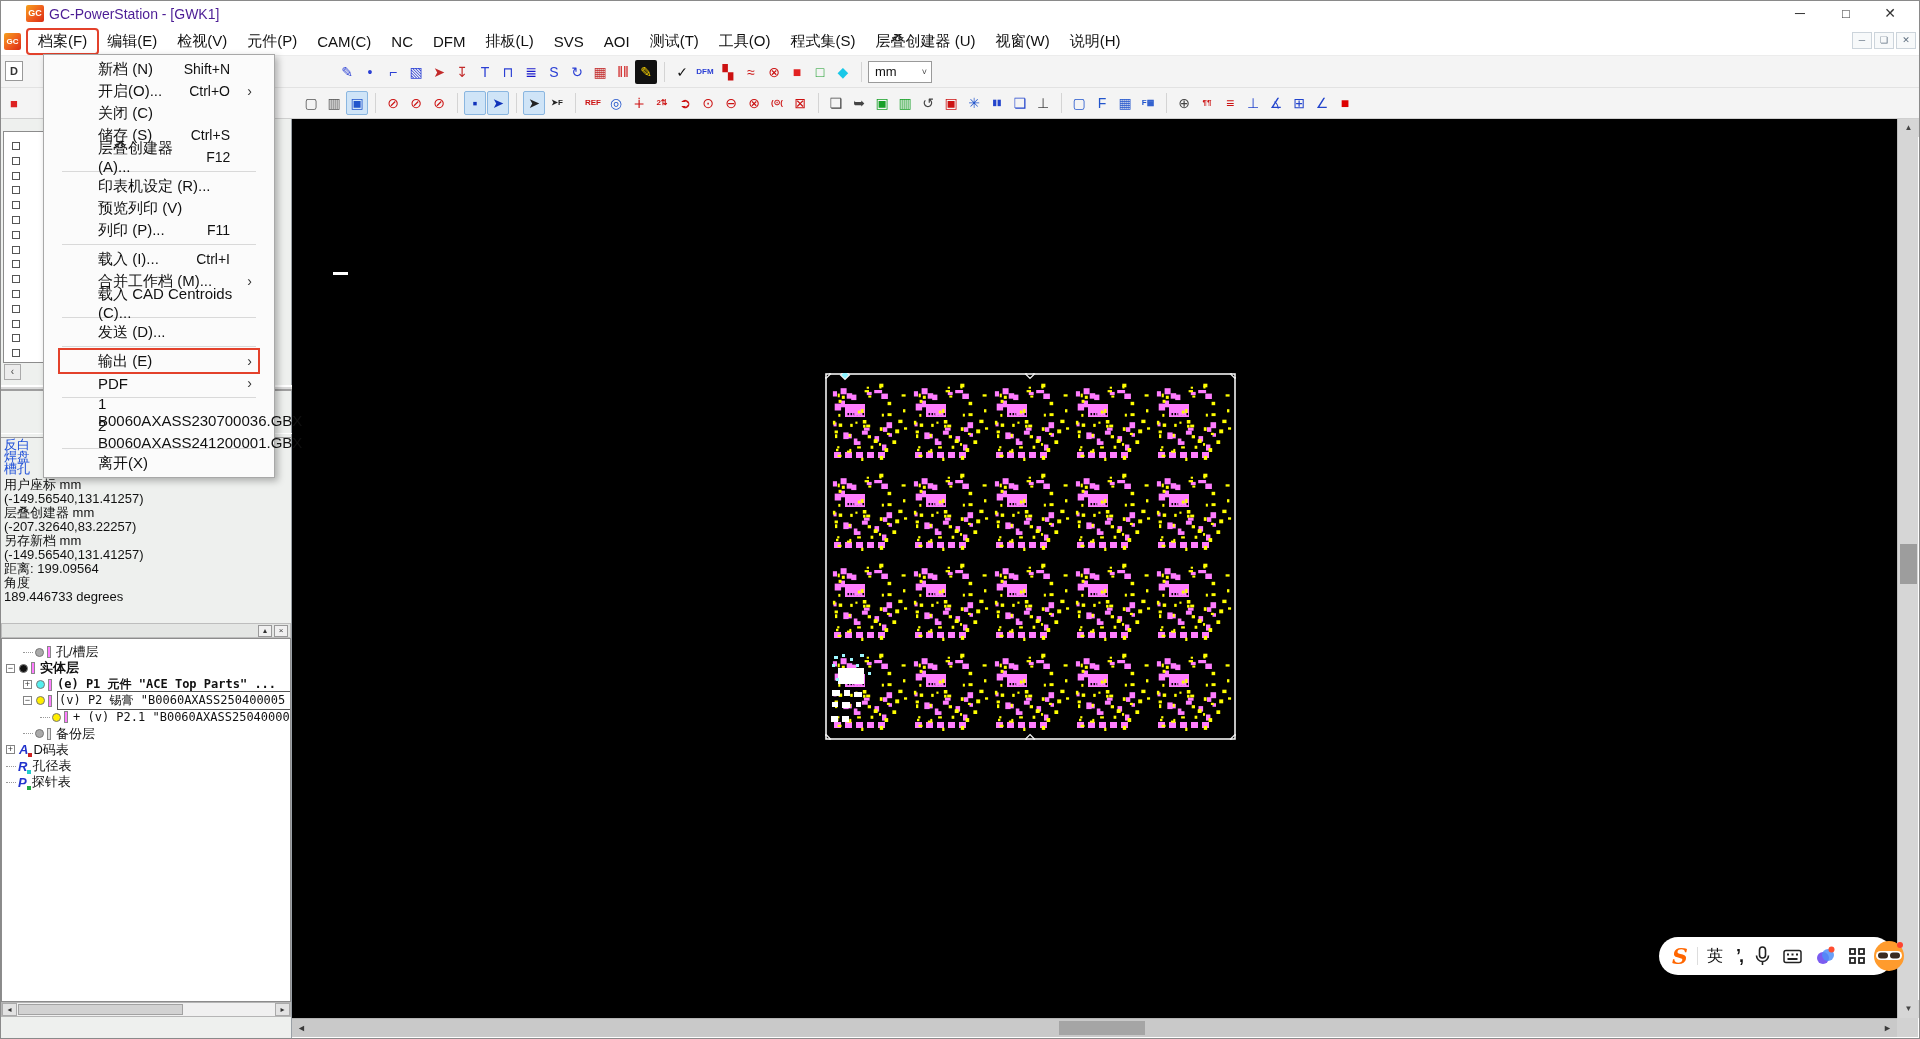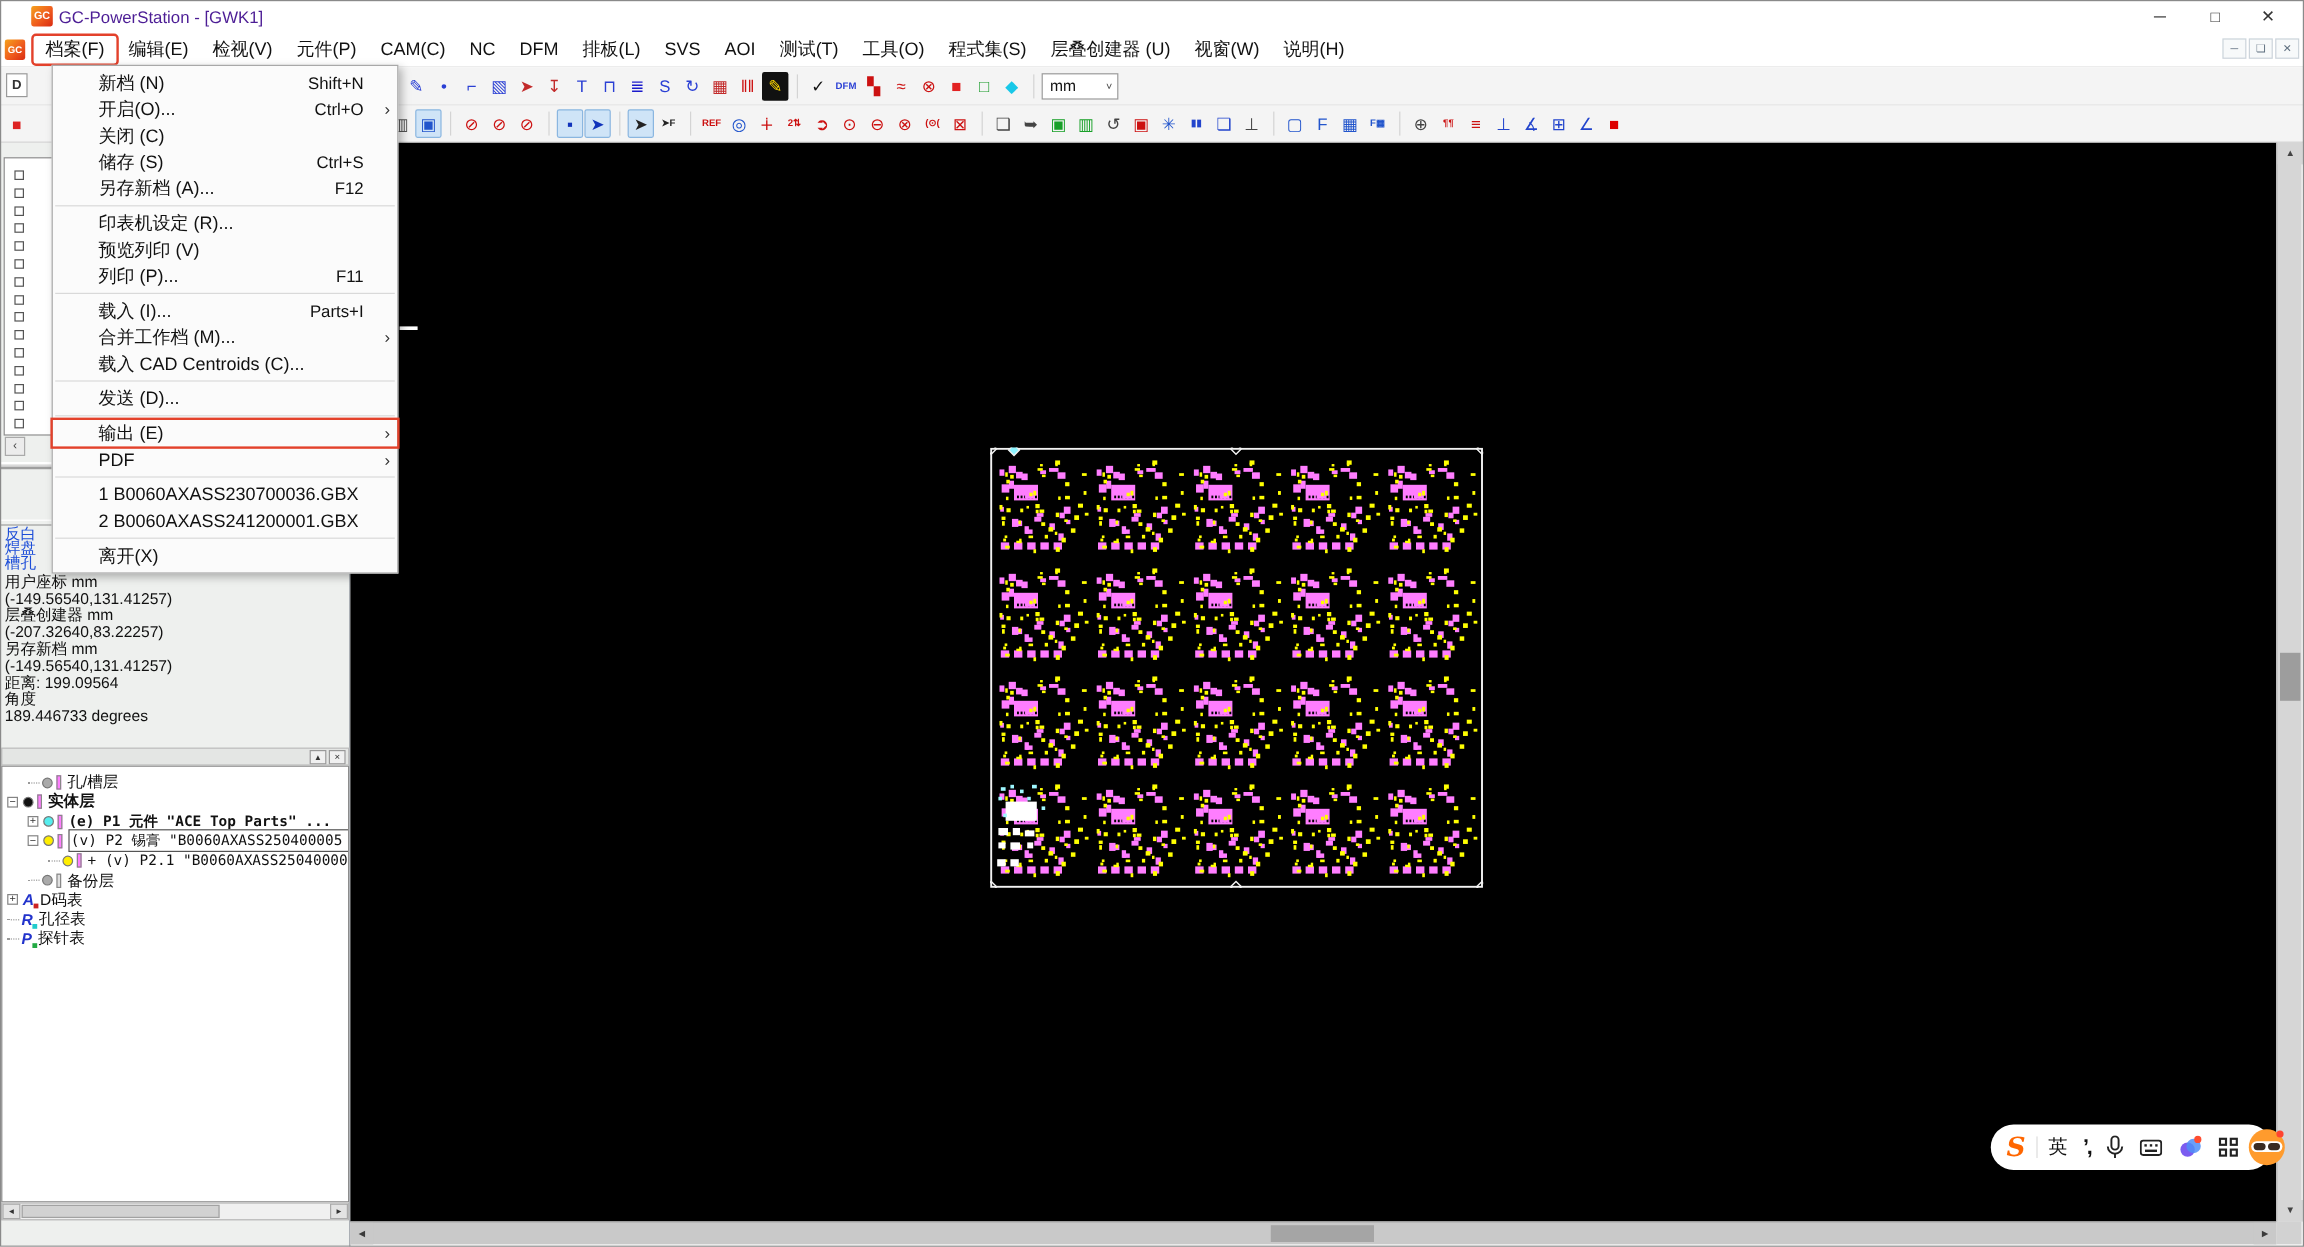--- a/index.html
+++ b/index.html
@@ -75,21 +75,21 @@
   
   .vscroll{position:absolute;left:1897px;top:119px;width:21px;height:899px;background:#d6d6d6;border-left:1px solid #bdbdbd}
   .vs-btn{position:absolute;left:0;width:21px;height:18px;background:#d6d6d6;color:#444;font-size:8px;text-align:center;line-height:18px}
   .vs-thumb{position:absolute;left:2px;top:425px;width:17px;height:40px;background:#9d9d9d}
   .hscroll{position:absolute;left:292px;top:1018px;width:1605px;height:19px;background:#c9c9c9;border-top:1px solid #b3b3b3}
   .hs-btn{position:absolute;top:0;width:19px;height:18px;background:#c9c9c9;color:#3a3a3a;font-size:9px;text-align:center;line-height:18px}
   .hs-thumb{position:absolute;left:767px;top:2px;width:86px;height:14px;background:#a5a5a5}
   .corner{position:absolute;left:1897px;top:1018px;width:21px;height:19px;background:#d2d2d2}
 
   
-  .dropdown{position:absolute;left:43px;top:54px;width:289px;background:#fbfbfb;border:1px solid #a8a8a8;box-shadow:3px 3px 7px rgba(0,0,0,.28);padding:3px 0;z-index:50}
+  .dropdown{position:absolute;left:43px;top:54px;width:232px;background:#fbfbfb;border:1px solid #a8a8a8;box-shadow:3px 3px 7px rgba(0,0,0,.28);padding:3px 16px;z-index:50}
   .mi{height:22px;display:flex;align-items:center;padding:0 6px 0 38px;font-size:15px;color:#111;position:relative}
   .mi .sc{margin-left:auto;padding-right:10px;font-size:14px;color:#111}
   .mi .arr{width:12px;text-align:right;font-size:14px;color:#333}
   .mi.annot{outline:2px solid #e3412b}
   .msep{height:1px;background:#d9d9d9;margin:3px 2px}
 
   
   .tray{position:absolute;left:1659px;top:937px;width:234px;height:38px;background:#fff;border-radius:19px;box-shadow:0 1px 5px rgba(0,0,0,.35);display:flex;align-items:center;z-index:40}
   .tray .slogo{margin-left:13px;font-size:22px;font-weight:bold;font-style:italic;color:#f60;font-family:"DejaVu Serif",serif}
   .tray .tdiv{width:1px;height:18px;background:#ddd;margin:0 9px}
@@ -619,21 +619,21 @@
       <span class="lbl">关闭 (C)</span>
       <span class="sc"></span>
       <span class="arr"></span>
     </div>
     <div class="mi">
       <span class="lbl">储存 (S)</span>
       <span class="sc">Ctrl+S</span>
       <span class="arr"></span>
     </div>
     <div class="mi">
-      <span class="lbl">另存新档 (A)...</span>
+      <span class="lbl">层叠创建器 (A)...</span>
       <span class="sc">F12</span>
       <span class="arr"></span>
     </div>
     <div class="msep"></div>
     <div class="mi">
       <span class="lbl">印表机设定 (R)...</span>
       <span class="sc"></span>
       <span class="arr"></span>
     </div>
     <div class="mi">
@@ -642,21 +642,21 @@
       <span class="arr"></span>
     </div>
     <div class="mi">
       <span class="lbl">列印 (P)...</span>
       <span class="sc">F11</span>
       <span class="arr"></span>
     </div>
     <div class="msep"></div>
     <div class="mi">
       <span class="lbl">载入 (I)...</span>
-      <span class="sc">Parts+I</span>
+      <span class="sc">Ctrl+I</span>
       <span class="arr"></span>
     </div>
     <div class="mi">
       <span class="lbl">合并工作档 (M)...</span>
       <span class="sc"></span>
       <span class="arr">›</span>
     </div>
     <div class="mi">
       <span class="lbl">载入 CAD Centroids (C)...</span>
       <span class="sc"></span>

